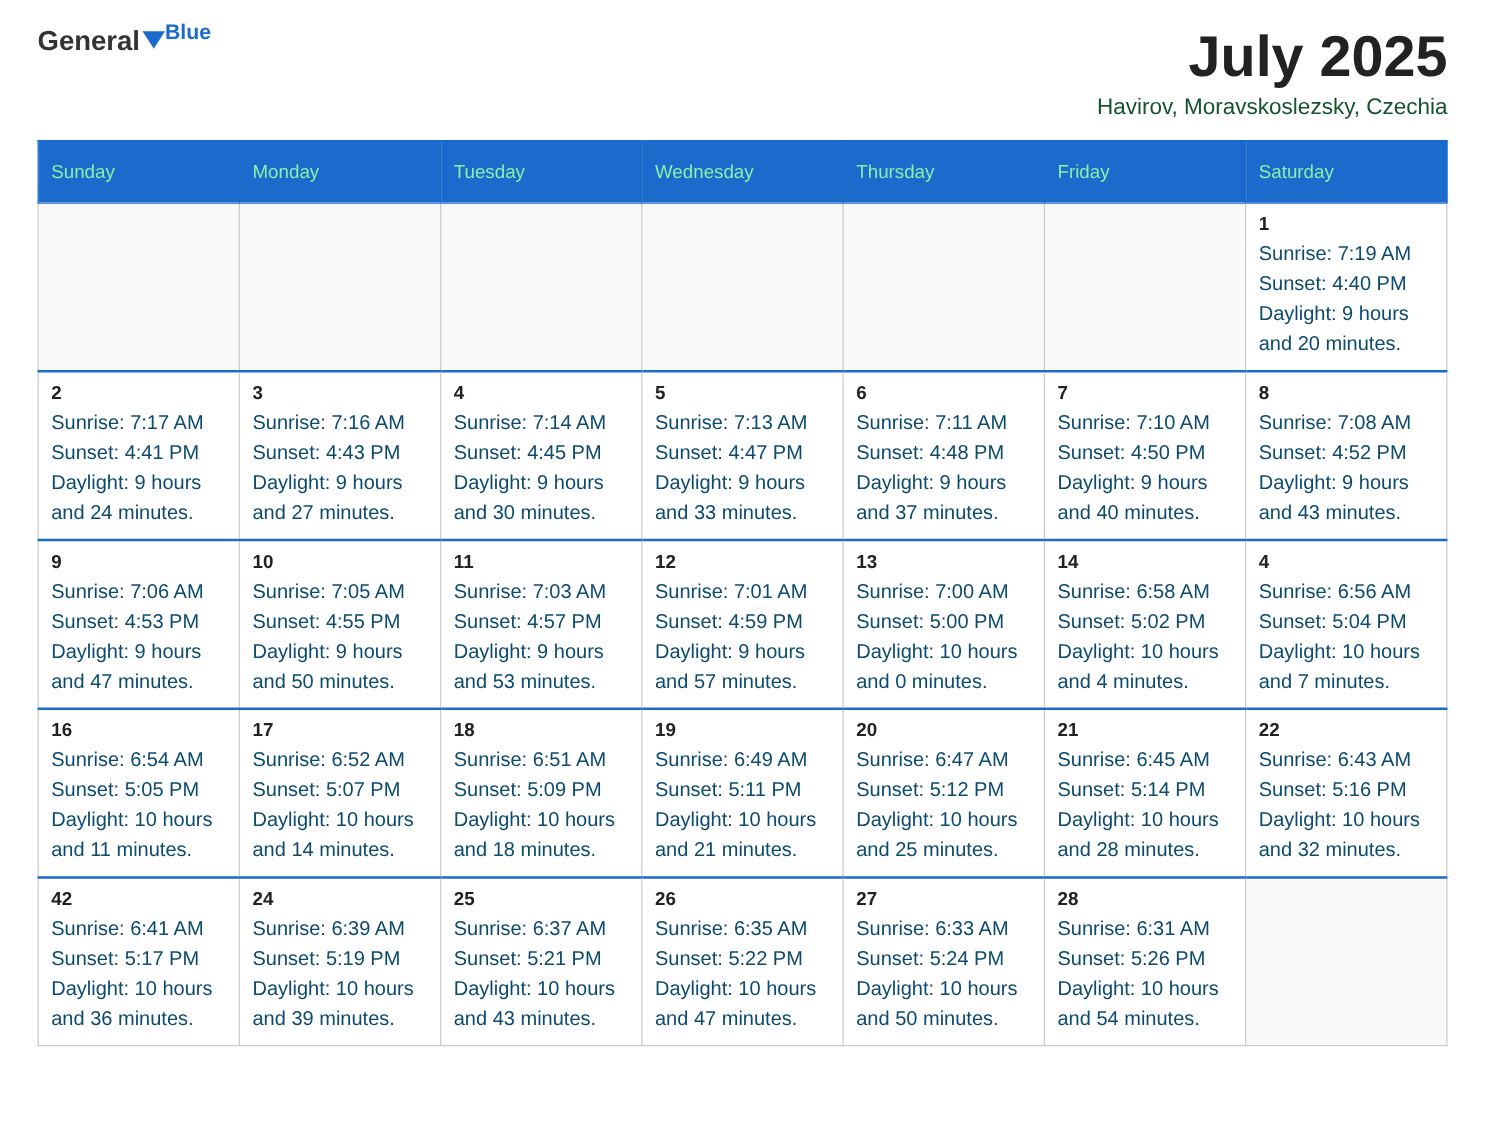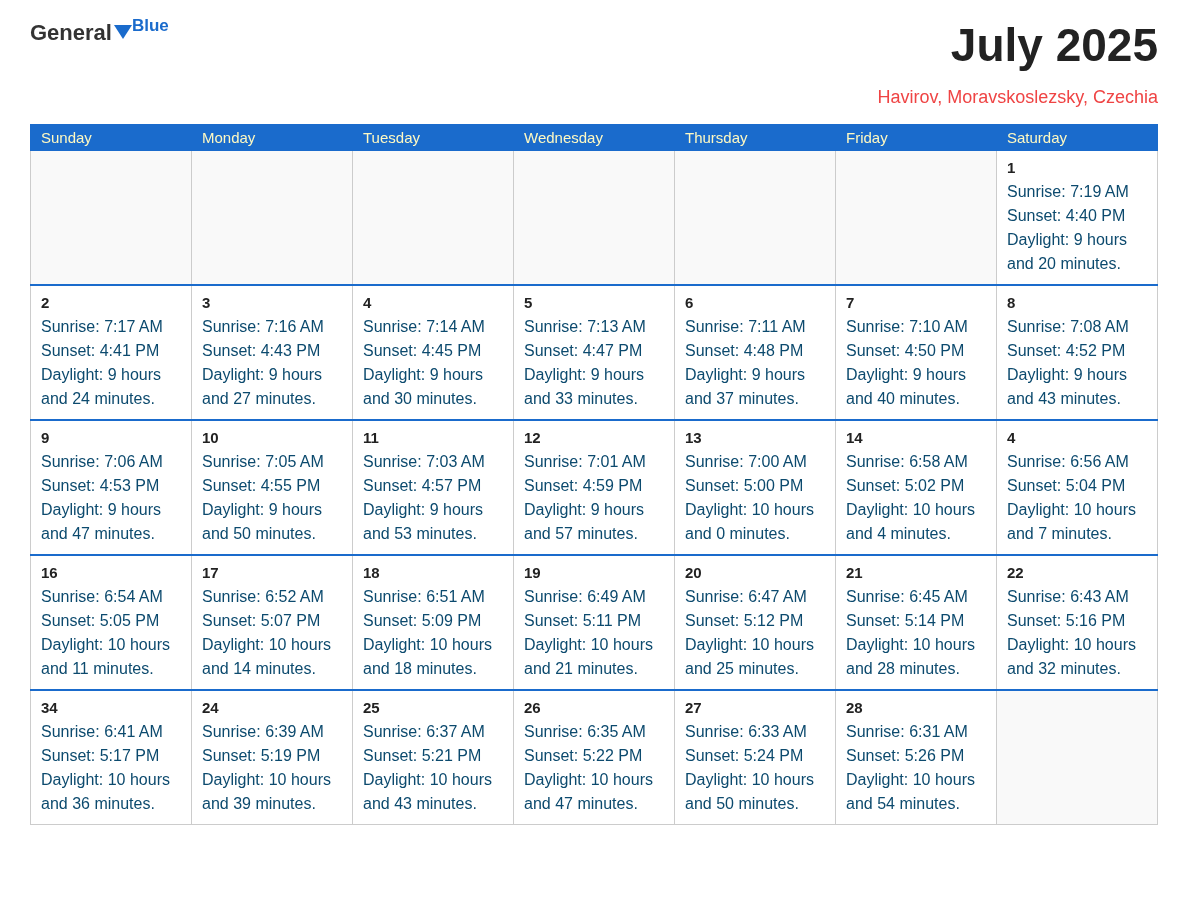--- a/index.html
+++ b/index.html
@@ -47,33 +47,33 @@
       text-align: right;
     }
     .month-title {
       font-size: 46px;
       font-weight: bold;
       color: #222;
       line-height: 1.1;
     }
     .location {
       font-size: 18px;
-      color: #ef4444;
-      margin-top: 16px;
+      color: #14532d;
+      margin-top: 4px;
     }
     .calendar {
       width: 100%;
       border-collapse: collapse;
     }
     .calendar th {
       background-color: #1a6bcc;
-      color: #fef9c3;
+      color: #86efac;
       font-size: 15px;
       font-weight: normal;
-      padding: 4px 10px;
+      padding: 16px 10px;
       text-align: left;
       border: 1px solid #1a6bcc;
     }
     .calendar td {
       vertical-align: top;
       padding: 8px 10px;
       font-size: 12.5px;
       color: #333;
       border: 1px solid #ccc;
       width: calc(100% / 7);
@@ -225,21 +225,21 @@
           <span class="day-num">21</span>
           <div class="day-info">Sunrise: 6:45 AM<br>Sunset: 5:14 PM<br>Daylight: 10 hours and 28 minutes.</div>
         </td>
         <td>
           <span class="day-num">22</span>
           <div class="day-info">Sunrise: 6:43 AM<br>Sunset: 5:16 PM<br>Daylight: 10 hours and 32 minutes.</div>
         </td>
       </tr>
       <tr class="row-border">
         <td>
-          <span class="day-num">34</span>
+          <span class="day-num">42</span>
           <div class="day-info">Sunrise: 6:41 AM<br>Sunset: 5:17 PM<br>Daylight: 10 hours and 36 minutes.</div>
         </td>
         <td>
           <span class="day-num">24</span>
           <div class="day-info">Sunrise: 6:39 AM<br>Sunset: 5:19 PM<br>Daylight: 10 hours and 39 minutes.</div>
         </td>
         <td>
           <span class="day-num">25</span>
           <div class="day-info">Sunrise: 6:37 AM<br>Sunset: 5:21 PM<br>Daylight: 10 hours and 43 minutes.</div>
         </td>

